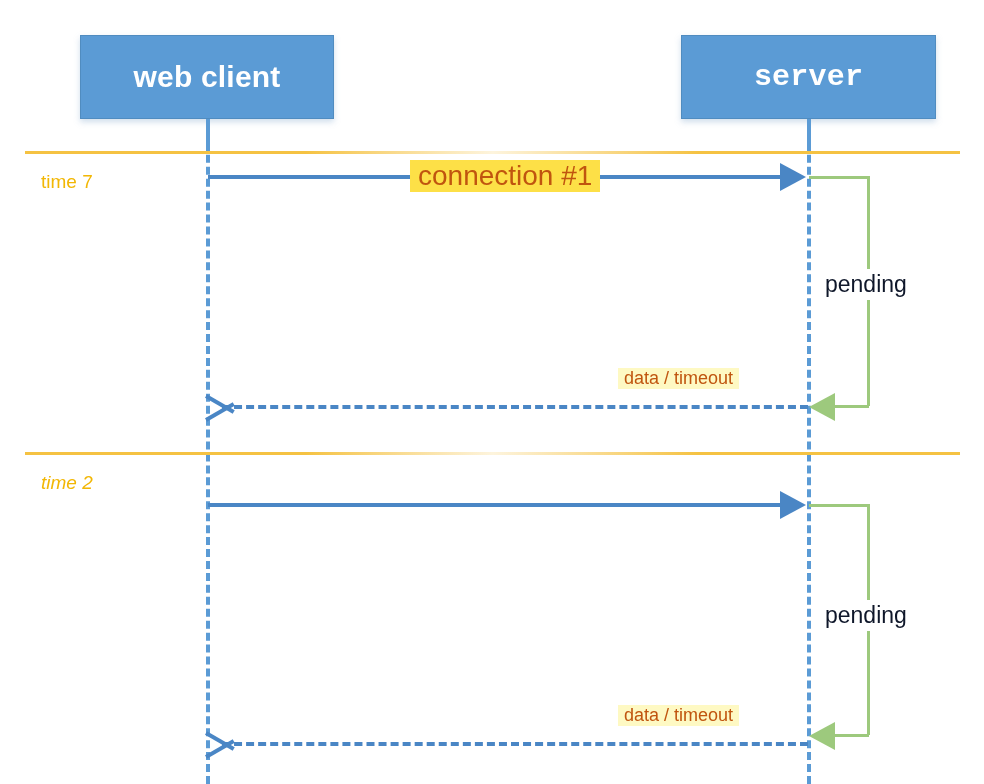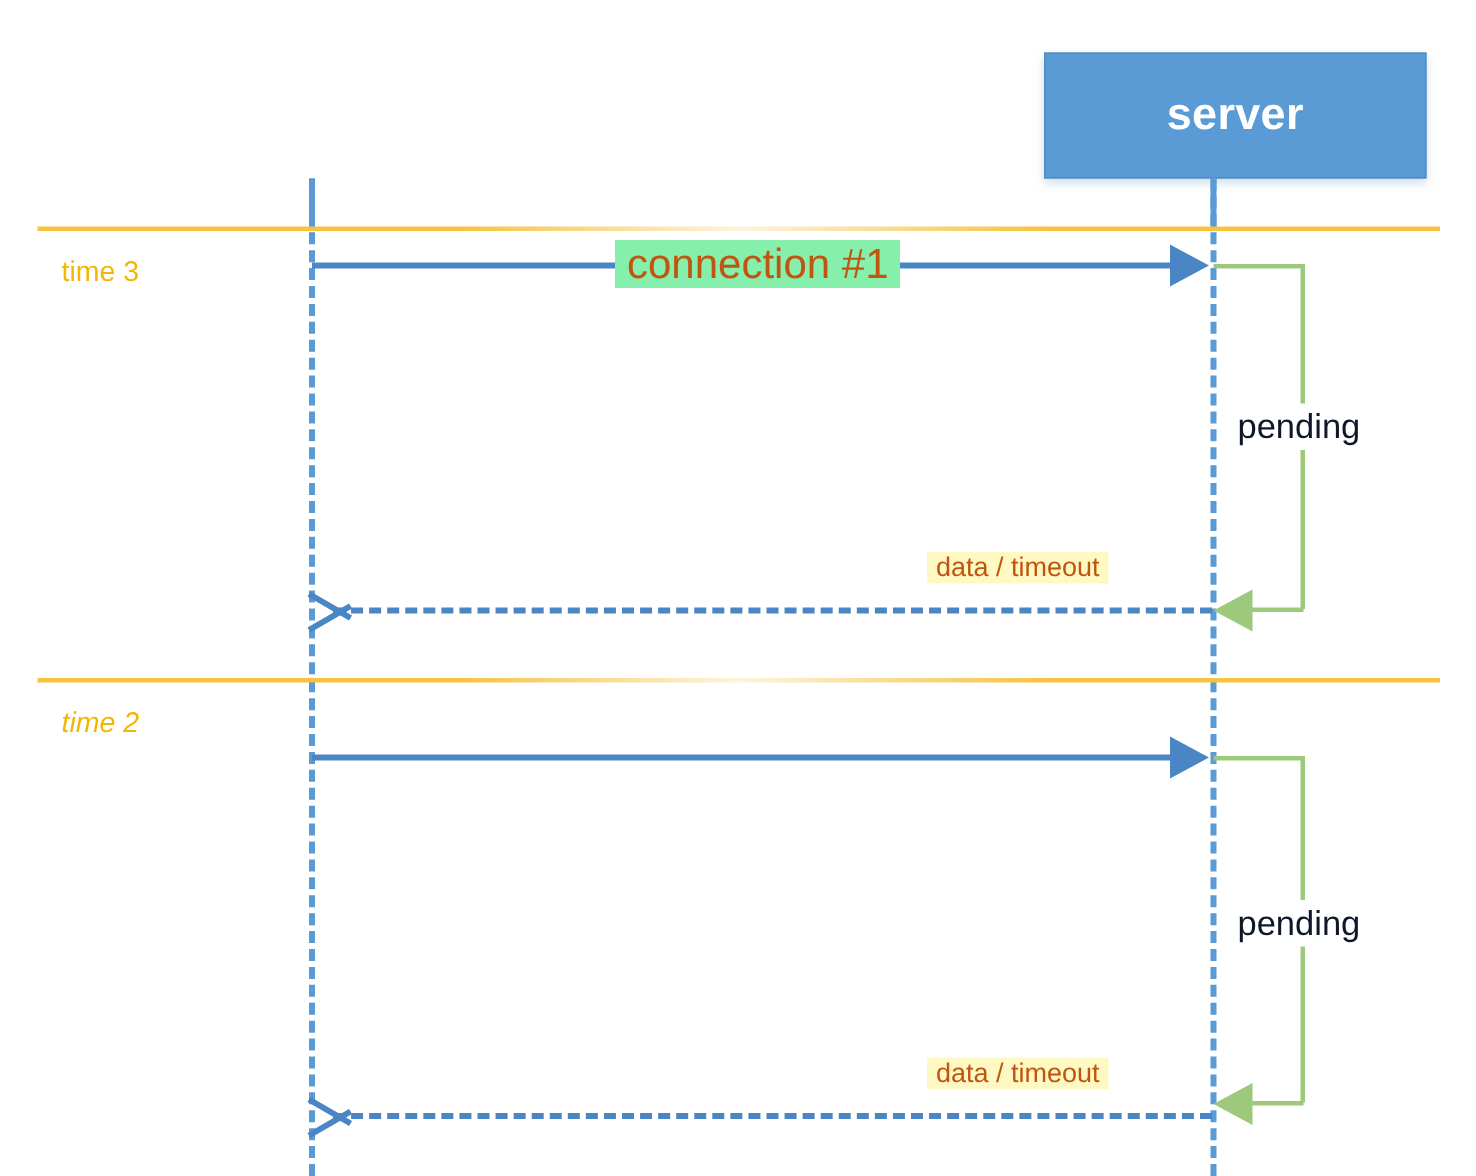--- a/index.html
+++ b/index.html
@@ -27,21 +27,21 @@
     font-weight: bold;
     font-size: 30px;
     letter-spacing: 0.2px;
     display: flex;
     align-items: center;
     justify-content: center;
     border: 1px solid #508cc0;
     box-shadow: 0 3px 6px rgba(120,160,200,0.35);
   }
   #participant-webclient { left: 80px;  top: 35px; width: 254px; height: 84px; }
-  #participant-server     { left: 696px; top: 35px; width: 255px; height: 84px; }
+  #participant-server     { left: 681px; top: 35px; width: 255px; height: 84px; font-family: Liberation Mono, monospace; }
 
   
   .lifeline {
     position: absolute;
     width: 0;
     border-left: 4px dashed #5b9bd5;
   }
   #lifeline-webclient { left: 206px; top: 119px; height: 665px; }
   #lifeline-server    { left: 807px; top: 119px; height: 665px; }
 
@@ -112,21 +112,21 @@
     height: 0;
     border-top: 4px solid #4a86c5;
   }
   .arrow-open-left::before { top: 6px;  transform: rotate(30deg);  transform-origin: left center; }
   .arrow-open-left::after  { top: 30px; transform: rotate(-30deg); transform-origin: left center; }
 
   .msg-label {
     position: absolute;
     color: #c0550f;
     font-size: 28px;
-    background: #86efac;
+    background: #fde047;
     padding: 0 8px;
     white-space: nowrap;
   }
   .msg-sublabel {
     position: absolute;
     color: #c0550f;
     font-size: 18px;
     background: #fef9c3;
     padding: 0 6px;
     white-space: nowrap;
@@ -157,32 +157,35 @@
     background: #ffffff;
     padding: 2px 7px;
     white-space: nowrap;
   }
 </style>
 </head>
 <body>
 
 <div id="canvas">
 
+  <div class="participant" id="participant-webclient">
+    <span>web client</span>
+  </div>
 
   <div class="participant" id="participant-server">
     <span>server</span>
   </div>
 
   <div class="lifeline" id="lifeline-webclient"></div>
   <div class="lifeline" id="lifeline-server"></div>
   <div class="lifeline-stub" id="stub-webclient"></div>
   <div class="lifeline-stub" id="stub-server"></div>
 
   <div class="time-divider" id="time-divider-1"></div>
-  <div class="time-label" id="time-label-1">time 3</div>
+  <div class="time-label" id="time-label-1">time 7</div>
 
   <div class="msg-line" style="left:208px; top:175px; width:580px;"></div>
   <div class="arrow-solid-right" style="left:780px; top:163px;"></div>
   <div class="msg-label" style="left:410px; top:160px;">connection #1</div>
 
   <div class="pending-top" style="left:809px; top:176px; width:60px;"></div>
   <div class="pending-side" style="left:867px; top:176px; height:230px;"></div>
   <div class="pending-bottom" style="left:825px; top:405px; width:44px;"></div>
   <div class="arrow-green-left" style="left:809px; top:393px;"></div>
   <div class="pending-label" style="left:818px; top:269px;">pending</div>

